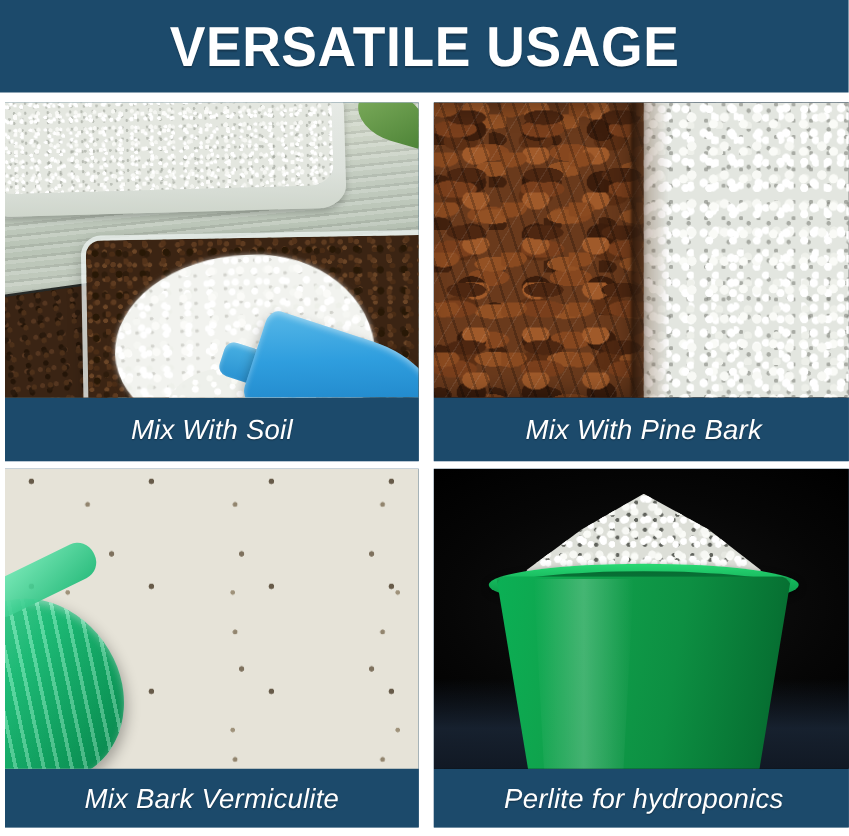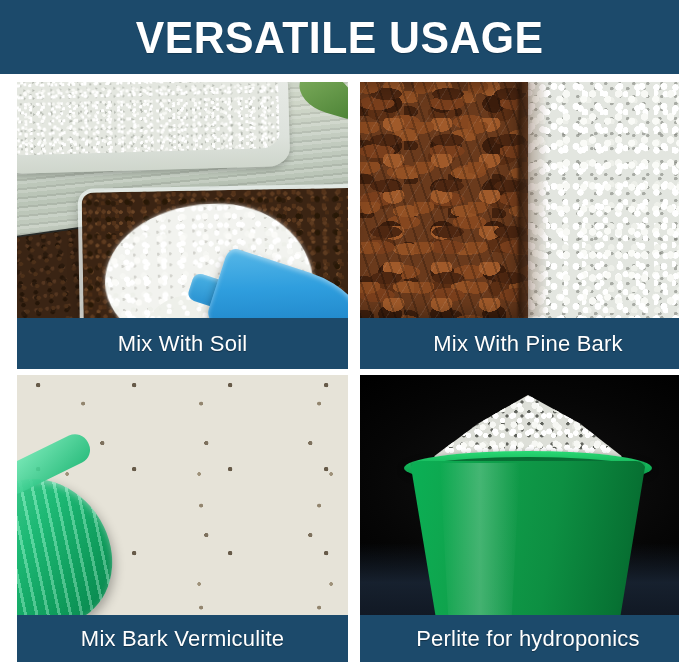--- a/index.html
+++ b/index.html
@@ -28,21 +28,22 @@
 
   
   .grid{
     flex:1;display:grid;
     grid-template-columns:331px 336px;
     grid-template-rows:1fr 1fr;
     column-gap:12px;row-gap:6px;
     padding:8px 0 7px 0;
     box-sizing:border-box;
     justify-content:start;
-    margin-left:17px;
+    margin-left:4px;
+    font-style:italic;
   }
   .cell{
     position:relative;display:flex;flex-direction:column;
     overflow:hidden;background:#1c4a6b;
   }
   .photo{
     position:relative;flex:1;overflow:hidden;background:#234;
   }
   .caption{
     height:51px;min-height:51px;background:#1c4a6b;

